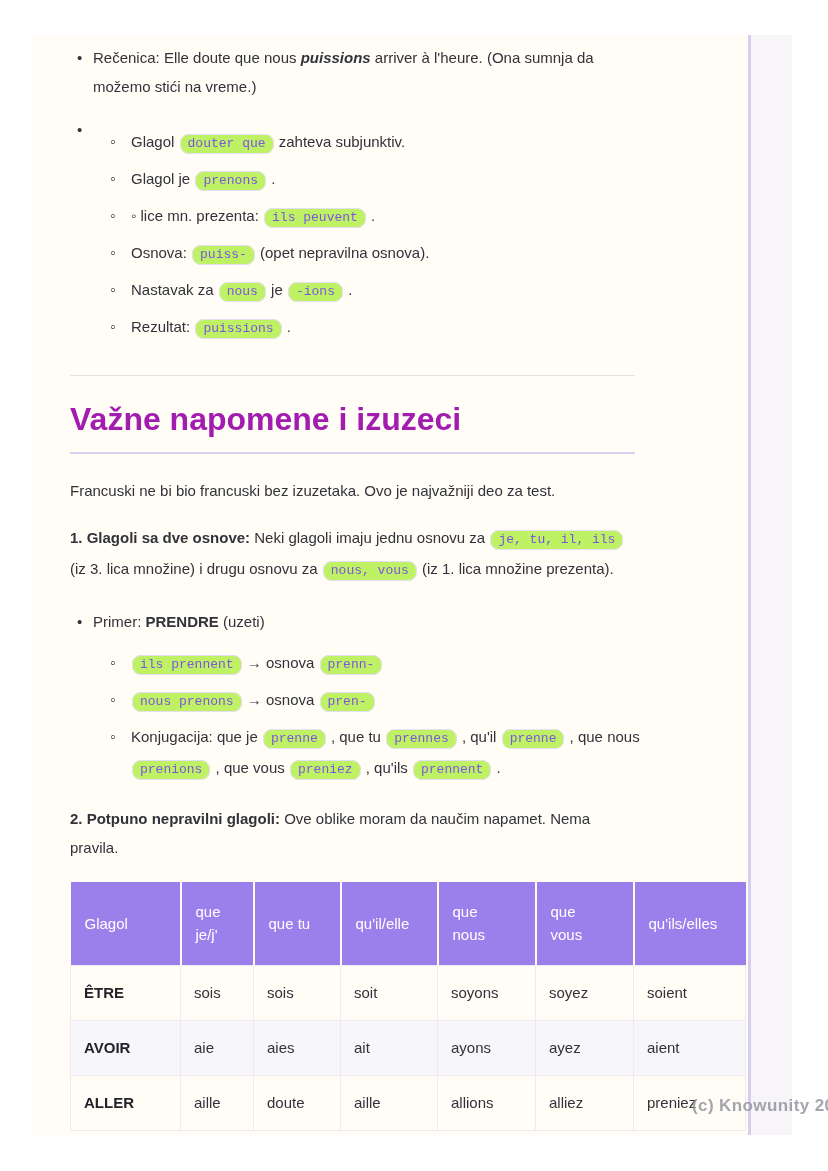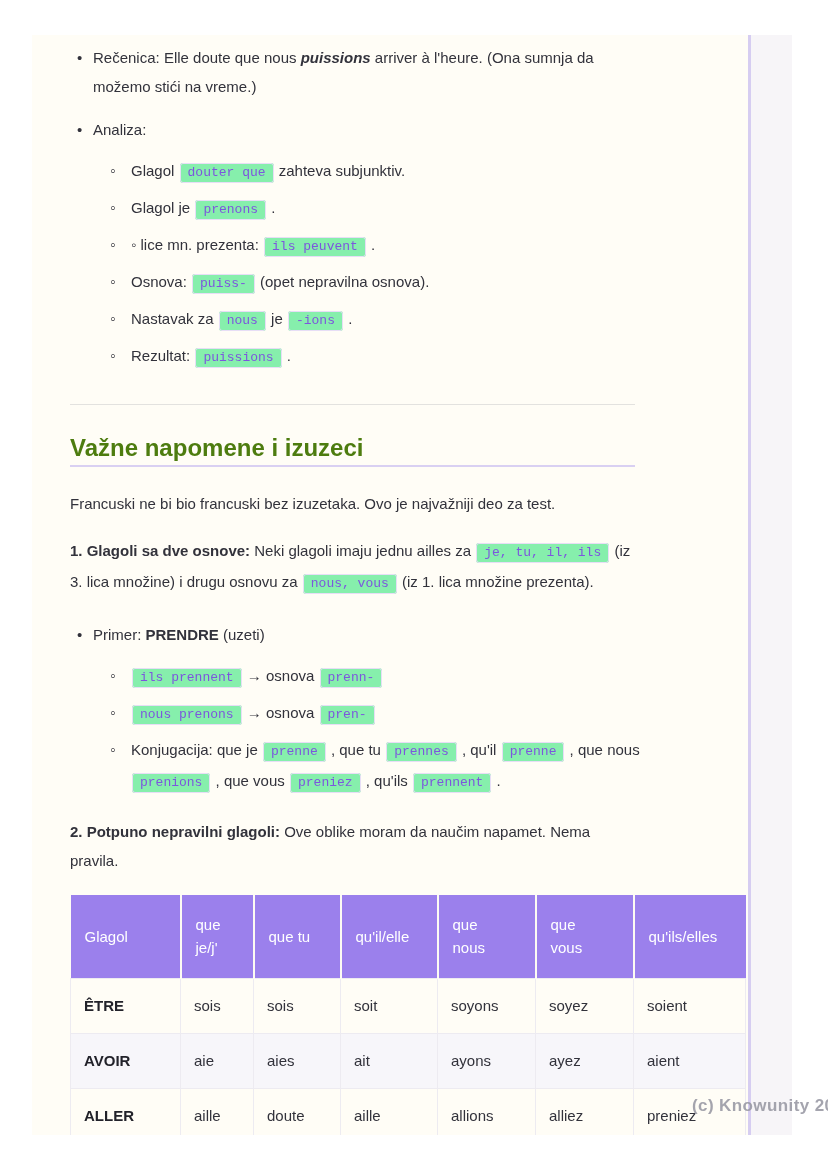--- a/index.html
+++ b/index.html
@@ -11,35 +11,35 @@
   .vline{position:absolute;left:748px;top:35px;width:3px;height:1100px;background:#d6cdf1;}
   .gutter{position:absolute;left:751px;top:35px;width:41px;height:1100px;background:#f7f5f8;}
   .watermark{position:absolute;left:692px;top:1096px;font-size:17px;letter-spacing:.4px;color:rgba(148,148,160,.85);z-index:3;white-space:nowrap;font-weight:bold;}
 
   p,.txt{font-size:15px;line-height:29px;}
   p{width:565px;margin:0 0 18px 0;}
   .b{font-weight:700;}
   .i{}
   .bi{font-weight:700;font-style:italic;}
 
-  .chip{font-family:"Liberation Mono","DejaVu Sans Mono",monospace;font-size:13px;color:#7c56dd;background:#86efac;border:1px solid #e7def6;border-radius:3px;padding:1px 7px 2px;margin:16px 1px;}
+  .chip{font-family:"Liberation Mono","DejaVu Sans Mono",monospace;font-size:13px;color:#7c56dd;background:#bef264;border:1px solid #e7def6;border-radius:9px;padding:1px 7px 2px;margin:16px 1px;}
 
   .ul1{width:565px;padding-left:7px;margin:0 0 6px 0;}
   .li{display:flex;align-items:flex-start;margin-bottom:14px;}
   .mk{flex:0 0 auto;font-size:15px;line-height:29px;color:#32323b;}
   .ul1 > .li > .mk{width:16px;}
   .mk.disc::before{content:"•";}
   .mk.circ::before{content:"◦";font-size:16px;}
   .li-body{flex:1 1 auto;min-width:0;}
   .ul2{padding-left:17px;margin-top:12px;}
   .ul2 .li{margin-bottom:6px;}
   .ul2 .mk{width:21px;}
 
   hr.sep{border:none;border-top:1px solid #e3e2df;width:565px;margin:26px 0 0 0;}
-  h2{font-size:24px;line-height:34px;font-weight:700;color:#4d7c0f;width:565px;margin:26px 0 22px 0;border-bottom:2px solid #d9d0f2;}
+  h2{font-size:32px;line-height:34px;font-weight:700;color:#a21caf;width:565px;margin:26px 0 22px 0;padding-bottom:16px;border-bottom:2px solid #d9d0f2;}
 
   table{border-collapse:collapse;width:675px;margin-top:20px;table-layout:fixed;}
   th{background:#9b80ec;color:#ffffff;font-weight:500;font-size:15px;line-height:23px;text-align:left;vertical-align:middle;padding:15px 14px;white-space:pre-line;border-right:2px solid #fdfbf3;height:83px;box-sizing:border-box;}
   th:last-child{border-right:none;}
   td{border:1px solid #edebf1;padding:16px 13px;font-size:15px;line-height:21px;height:55px;box-sizing:border-box;vertical-align:middle;background:transparent;}
   tbody tr:nth-child(even) td{background:#f7f6fa;}
   td.rowhead{font-weight:700;color:#22222a;}
 </style>
 </head>
 <body>
@@ -52,21 +52,20 @@
       <div class="ul1">
         <div class="li">
           <span class="mk disc"></span>
           <div class="li-body">
             <div class="txt"><span class="">Rečenica: </span><span class="i">Elle doute que nous </span><span class="bi">puissions</span><span class="i"> arriver à l'heure.</span><span class=""> (Ona sumnja da možemo stići na vreme.)</span></div>
           </div>
         </div>
         <div class="li">
           <span class="mk disc"></span>
           <div class="li-body">
-            <div class="txt"><span class="">Analiza:</span></div>
             <div class="ul2">
                 <div class="li">
                   <span class="mk circ"></span>
                   <div class="txt"><span class="">Glagol </span><code class="chip">douter que</code><span class=""> zahteva subjunktiv.</span></div>
                 </div>
                 <div class="li">
                   <span class="mk circ"></span>
                   <div class="txt"><span class="">Glagol je </span><code class="chip">prenons</code><span class=""> .</span></div>
                 </div>
                 <div class="li">
@@ -89,21 +88,21 @@
           </div>
         </div>
       </div>
 
       <hr class="sep">
 
       <h2>Važne napomene i izuzeci</h2>
 
       <p><span class="">Francuski ne bi bio francuski bez izuzetaka. Ovo je najvažniji deo za test.</span></p>
 
-      <p style="margin-bottom:22px;"><span class="b">1. Glagoli sa dve osnove:</span><span class=""> Neki glagoli imaju jednu ailles za </span><code class="chip">je, tu, il, ils</code><span class=""> (iz 3. lica množine) i drugu osnovu za </span><code class="chip">nous, vous</code><span class=""> (iz 1. lica množine prezenta).</span></p>
+      <p style="margin-bottom:22px;"><span class="b">1. Glagoli sa dve osnove:</span><span class=""> Neki glagoli imaju jednu osnovu za </span><code class="chip">je, tu, il, ils</code><span class=""> (iz 3. lica množine) i drugu osnovu za </span><code class="chip">nous, vous</code><span class=""> (iz 1. lica množine prezenta).</span></p>
 
       <div class="ul1">
         <div class="li">
           <span class="mk disc"></span>
           <div class="li-body">
             <div class="txt"><span class="">Primer: </span><span class="b">PRENDRE</span><span class=""> (uzeti)</span></div>
             <div class="ul2">
                 <div class="li">
                   <span class="mk circ"></span>
                   <div class="txt"><code class="chip">ils prennent</code><span class=""> → osnova </span><code class="chip">prenn-</code></div>

